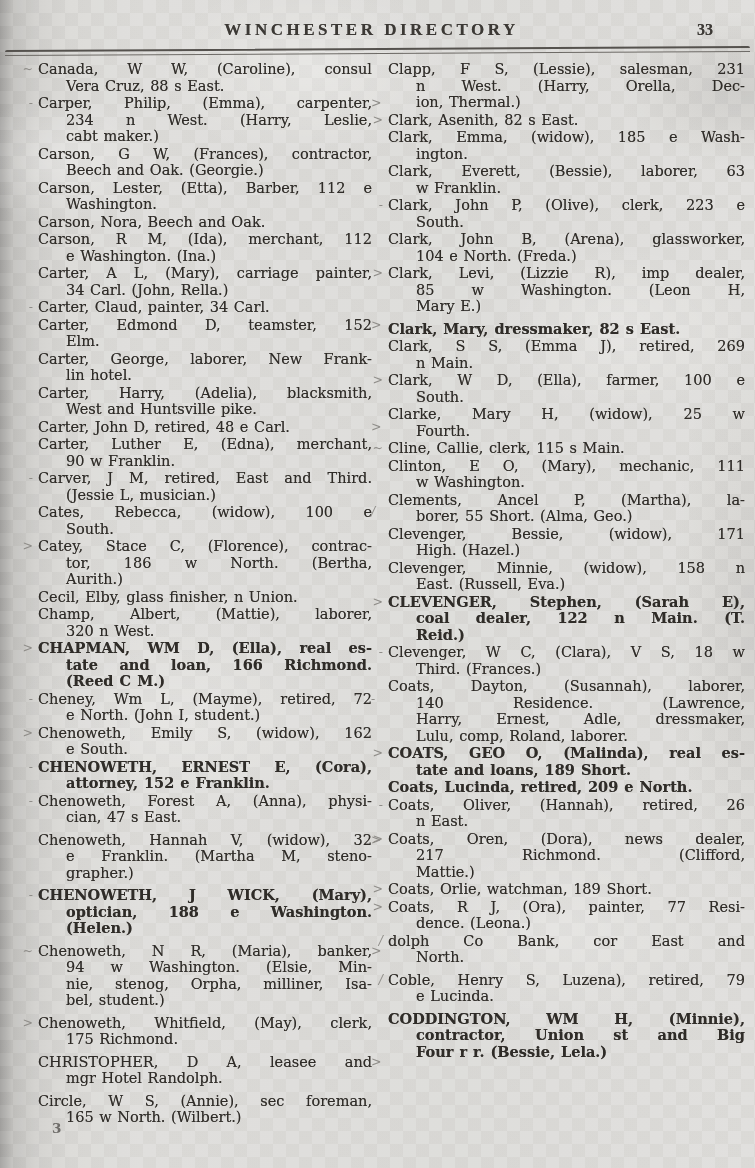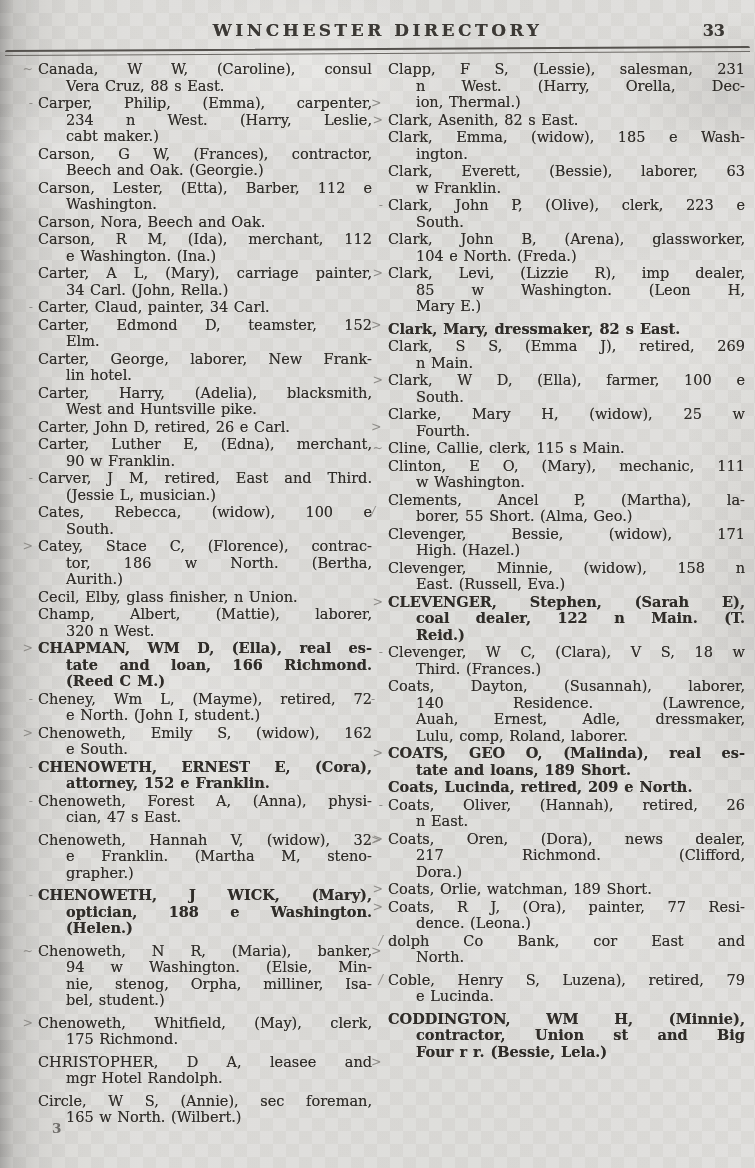--- a/index.html
+++ b/index.html
@@ -14,21 +14,21 @@
       repeating-conic-gradient(rgba(255,255,255,.045) 0% 25%, rgba(60,58,55,.03) 0% 50%) 0 0/26px 26px,
       radial-gradient(140px 90px at 60px 160px, rgba(255,255,255,.30), transparent 70%),
       radial-gradient(220px 130px at 310px 70px, rgba(255,255,255,.28), transparent 70%),
       radial-gradient(180px 120px at 620px 330px, rgba(255,255,255,.22), transparent 70%),
       radial-gradient(240px 160px at 180px 720px, rgba(255,255,255,.20), transparent 70%),
       radial-gradient(210px 150px at 560px 930px, rgba(255,255,255,.20), transparent 70%),
       radial-gradient(170px 110px at 740px 90px, rgba(110,108,105,.16), transparent 70%),
       radial-gradient(120px 420px at 754px 620px, rgba(110,108,105,.13), transparent 70%),
       linear-gradient(90deg,#a3a2a0 0px,#c2c1be 12px,#d2d1ce 35px,#dbdad7 70px,#dfdedb 140px,#dddcd9 60%,#e0dfdc 100%);
   }
-  .header{position:absolute;top:20px;left:0;right:0;height:24px;}
+  .header{position:absolute;top:20px;left:0;right:12px;height:24px;font-family:Liberation Serif, serif;}
   .title{
     text-align:center;font-size:17px;font-weight:bold;letter-spacing:3.5px;
     color:#3c3935;text-shadow:0 0 .6px rgba(50,46,42,.6);
   }
   .pagenum{
     position:absolute;right:30px;top:1px;font-size:16px;font-weight:bold;color:#3c3935;
     text-shadow:0 0 .6px rgba(50,46,42,.6);
     text-align:right;
   }
   .rule{position:absolute;top:48px;left:5px;width:745px;transform:rotate(-0.3deg);}
@@ -200,21 +200,21 @@
 
               <div class="line">West and Huntsville pike.</div>
             </div>
         </div>
 
         <div class="entry">
           <span class="mark mark-l"></span>
           <span class="mark mark-r">&gt;</span>
           <div class="lines">
 
-              <div class="line">Carter, John D, retired, 26 e Carl.</div>
+              <div class="line">Carter, John D, retired, 48 e Carl.</div>
             </div>
         </div>
 
         <div class="entry">
           <span class="mark mark-l"></span>
           <span class="mark mark-r"></span>
           <div class="lines">
 
               <div class="line">Carter, Luther E, (Edna), merchant,</div>
 
@@ -612,21 +612,21 @@
 
         <div class="entry">
           <span class="mark mark-l"></span>
           <span class="mark mark-r"></span>
           <div class="lines">
 
               <div class="line">Coats, Dayton, (Susannah), laborer,</div>
 
               <div class="line">140  Residence.  (Lawrence,</div>
 
-              <div class="line">Auah, Ernest, Adle, dressmaker,</div>
+              <div class="line">Harry, Ernest, Adle, dressmaker,</div>
 
               <div class="line">Lulu, comp, Roland, laborer.</div>
             </div>
         </div>
 
         <div class="entry bold">
           <span class="mark mark-l">&gt;</span>
           <span class="mark mark-r"></span>
           <div class="lines">
 
@@ -658,21 +658,21 @@
 
         <div class="entry">
           <span class="mark mark-l">&gt;</span>
           <span class="mark mark-r"></span>
           <div class="lines">
 
               <div class="line">Coats, Oren, (Dora), news dealer,</div>
 
               <div class="line">217  Richmond.  (Clifford,</div>
 
-              <div class="line">Dora.)</div>
+              <div class="line">Mattie.)</div>
             </div>
         </div>
 
         <div class="entry">
           <span class="mark mark-l">&gt;</span>
           <span class="mark mark-r"></span>
           <div class="lines">
 
               <div class="line">Coats, Orlie, watchman, 189 Short.</div>
             </div>

